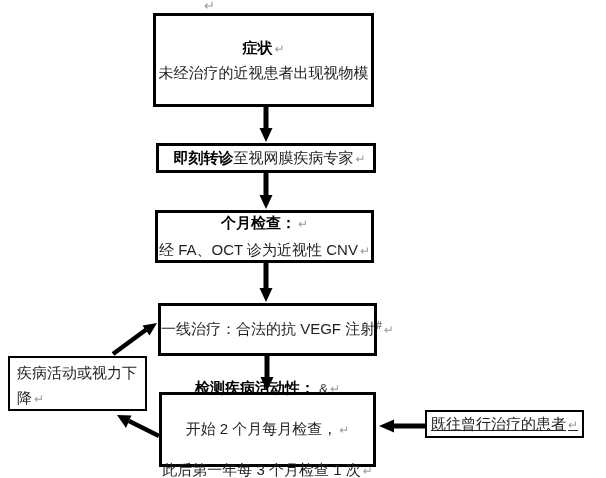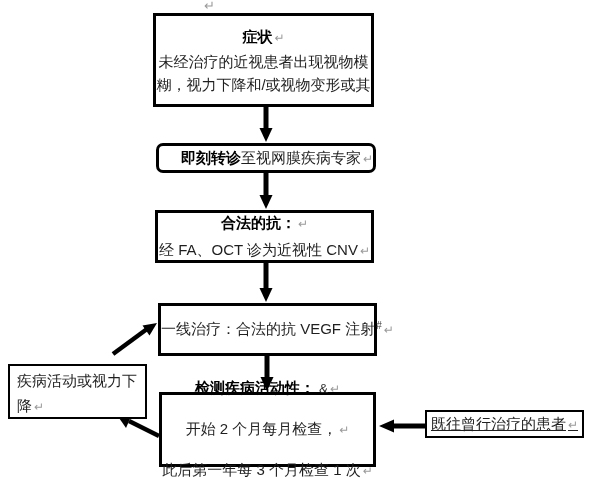--- a/index.html
+++ b/index.html
@@ -44,25 +44,25 @@
     top: -2px;
     color: #9a9a9a;
     font-size: 13px;
   }
   .smark-star { font-size: 13px; color: #3a3a3a; position: relative; top: -2px; margin-left: 4px; font-weight: 400; }
   .smark-hash { font-size: 10px; color: #3a3a3a; position: relative; top: -5px; margin-left: 1px; font-weight: 400; }
   .smark-amp  { font-size: 13.5px; color: #2a2a2a; margin-left: 4px; font-weight: 400; }
 
   
   #box-symptoms      { left: 153px; top: 13px;  width: 221px; height: 94px; line-height: 23px; text-align: center; }
-  #box-referral      { left: 156px; top: 143px; width: 220px; height: 30px; line-height: 24px; text-align: right; padding-left: 7px; border-radius: 7px; }
+  #box-referral      { left: 156px; top: 143px; width: 220px; height: 30px; line-height: 24px; text-align: center; padding-left: 7px; }
   #box-diagnosis     { left: 155px; top: 210px; width: 219px; height: 53px; line-height: 25px; }
   #box-treatment     { left: 158px; top: 303px; width: 219px; height: 53px; line-height: 25px; }
   #box-monitoring    { left: 159px; top: 392px; width: 217px; height: 75px; line-height: 24px; gap: 16px; }
-  #box-activity      { left: 8px;   top: 364px; width: 139px; height: 55px; line-height: 25px;
+  #box-activity      { left: 8px;   top: 356px; width: 139px; height: 55px; line-height: 25px;
                        text-align: left; padding-left: 7px; justify-content: flex-start; padding-top: 2px; }
   #box-prior         { left: 425px; top: 410px; width: 159px; height: 28px; line-height: 25px; text-decoration: underline; }
 </style>
 </head>
 <body>
 
 <div class="canvas">
 
   <svg class="arrow-layer" width="606" height="478" viewBox="0 0 606 478" xmlns="http://www.w3.org/2000/svg">
 
@@ -100,29 +100,28 @@
       <line x1="425" y1="426" x2="394" y2="426" stroke="#000" stroke-width="5"></line>
       <polygon points="379,426 394,419.5 394,432.5" fill="#000"></polygon>
     </g>
   </svg>
 
   <span class="float-mark">↵</span>
 
   <div class="box" id="box-symptoms">
     <div class="bline"><span class="bold">症状</span><span class="pmark">↵</span></div>
     <div class="bline"><span>未经治疗的近视患者出现视物模</span></div>
-    <div class="bline"><span>糊，视力下降和/或视物变形或其</span></div>
   </div>
 
   <div class="box" id="box-referral">
     <div class="bline"><span class="bold">即刻转诊</span><span>至视网膜疾病专家</span><span class="pmark">↵</span></div>
   </div>
 
   <div class="box" id="box-diagnosis">
-    <div class="bline"><span class="bold">合法的抗：</span><span class="pmark">↵</span></div>
+    <div class="bline"><span class="bold">个月检查：</span><span class="pmark">↵</span></div>
     <div class="bline"><span>经 FA、OCT 诊为近视性 CNV</span><span class="pmark">↵</span></div>
   </div>
 
   <div class="box" id="box-treatment">
     <div class="bline"><span>一线治疗：合法的抗 VEGF 注射</span><span class="smark-hash">#</span><span class="pmark">↵</span></div>
   </div>
 
   <div class="box" id="box-monitoring">
     <div class="bline"><span class="bold">检测疾病活动性：</span><span class="smark-amp">&amp;</span><span class="pmark">↵</span></div>
     <div class="bline"><span>开始 2 个月每月检查，</span><span class="pmark">↵</span></div>

